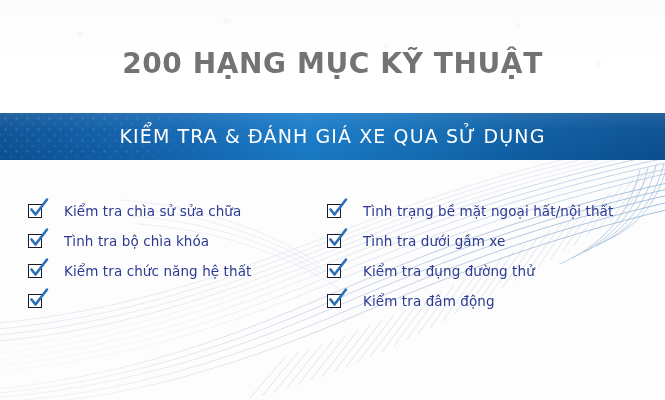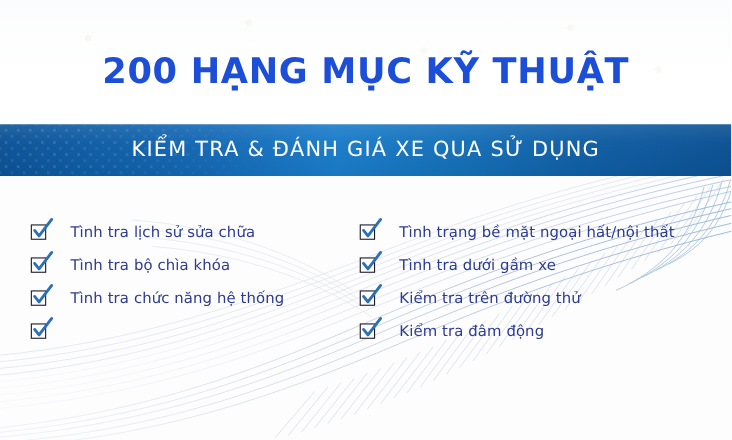--- a/index.html
+++ b/index.html
@@ -48,24 +48,24 @@
   
   .title-wrap {
     position: absolute;
     left: 0;
     top: 44px;
     width: 665px;
     text-align: center;
   }
   .main-title {
     font-family: "DejaVu Sans", sans-serif;
-    font-size: 32px;
+    font-size: 28px;
     font-weight: bold;
     letter-spacing: 0.6px;
-    color: #1d4ed8;
+    color: #737373;
     line-height: 40px;
     white-space: nowrap;
   }
 
   
   .banner {
     position: absolute;
     left: 0;
     top: 113px;
     width: 665px;
@@ -283,37 +283,37 @@
 
   <div class="checklist">
 
     <div class="col col-left">
       <div class="check-row">
         <span class="checkbox">
           <svg class="tick" viewBox="0 0 24 24">
             <path d="M4.5 12.5 L8.5 17.5 L20 2.5" fill="none" stroke="#2a6fb8" stroke-width="2.6" stroke-linecap="round" stroke-linejoin="round"></path>
           </svg>
         </span>
-        <span class="row-label">Tình tra lịch sử sửa chữa</span>
+        <span class="row-label">Kiểm tra chìa sử sửa chữa</span>
       </div>
       <div class="check-row">
         <span class="checkbox">
           <svg class="tick" viewBox="0 0 24 24">
             <path d="M4.5 12.5 L8.5 17.5 L20 2.5" fill="none" stroke="#2a6fb8" stroke-width="2.6" stroke-linecap="round" stroke-linejoin="round"></path>
           </svg>
         </span>
         <span class="row-label">Tình tra bộ chìa khóa</span>
       </div>
       <div class="check-row">
         <span class="checkbox">
           <svg class="tick" viewBox="0 0 24 24">
             <path d="M4.5 12.5 L8.5 17.5 L20 2.5" fill="none" stroke="#2a6fb8" stroke-width="2.6" stroke-linecap="round" stroke-linejoin="round"></path>
           </svg>
         </span>
-        <span class="row-label">Tình tra chức năng hệ thống</span>
+        <span class="row-label">Kiểm tra chức năng hệ thất</span>
       </div>
       <div class="check-row">
         <span class="checkbox">
           <svg class="tick" viewBox="0 0 24 24">
             <path d="M4.5 12.5 L8.5 17.5 L20 2.5" fill="none" stroke="#2a6fb8" stroke-width="2.6" stroke-linecap="round" stroke-linejoin="round"></path>
           </svg>
         </span>
       </div>
     </div>
 
@@ -333,21 +333,21 @@
           </svg>
         </span>
         <span class="row-label">Tình tra dưới gầm xe</span>
       </div>
       <div class="check-row">
         <span class="checkbox">
           <svg class="tick" viewBox="0 0 24 24">
             <path d="M4.5 12.5 L8.5 17.5 L20 2.5" fill="none" stroke="#2a6fb8" stroke-width="2.6" stroke-linecap="round" stroke-linejoin="round"></path>
           </svg>
         </span>
-        <span class="row-label">Kiểm tra trên đường thử</span>
+        <span class="row-label">Kiểm tra đụng đường thử</span>
       </div>
       <div class="check-row">
         <span class="checkbox">
           <svg class="tick" viewBox="0 0 24 24">
             <path d="M4.5 12.5 L8.5 17.5 L20 2.5" fill="none" stroke="#2a6fb8" stroke-width="2.6" stroke-linecap="round" stroke-linejoin="round"></path>
           </svg>
         </span>
         <span class="row-label">Kiểm tra đâm động</span>
       </div>
     </div>

